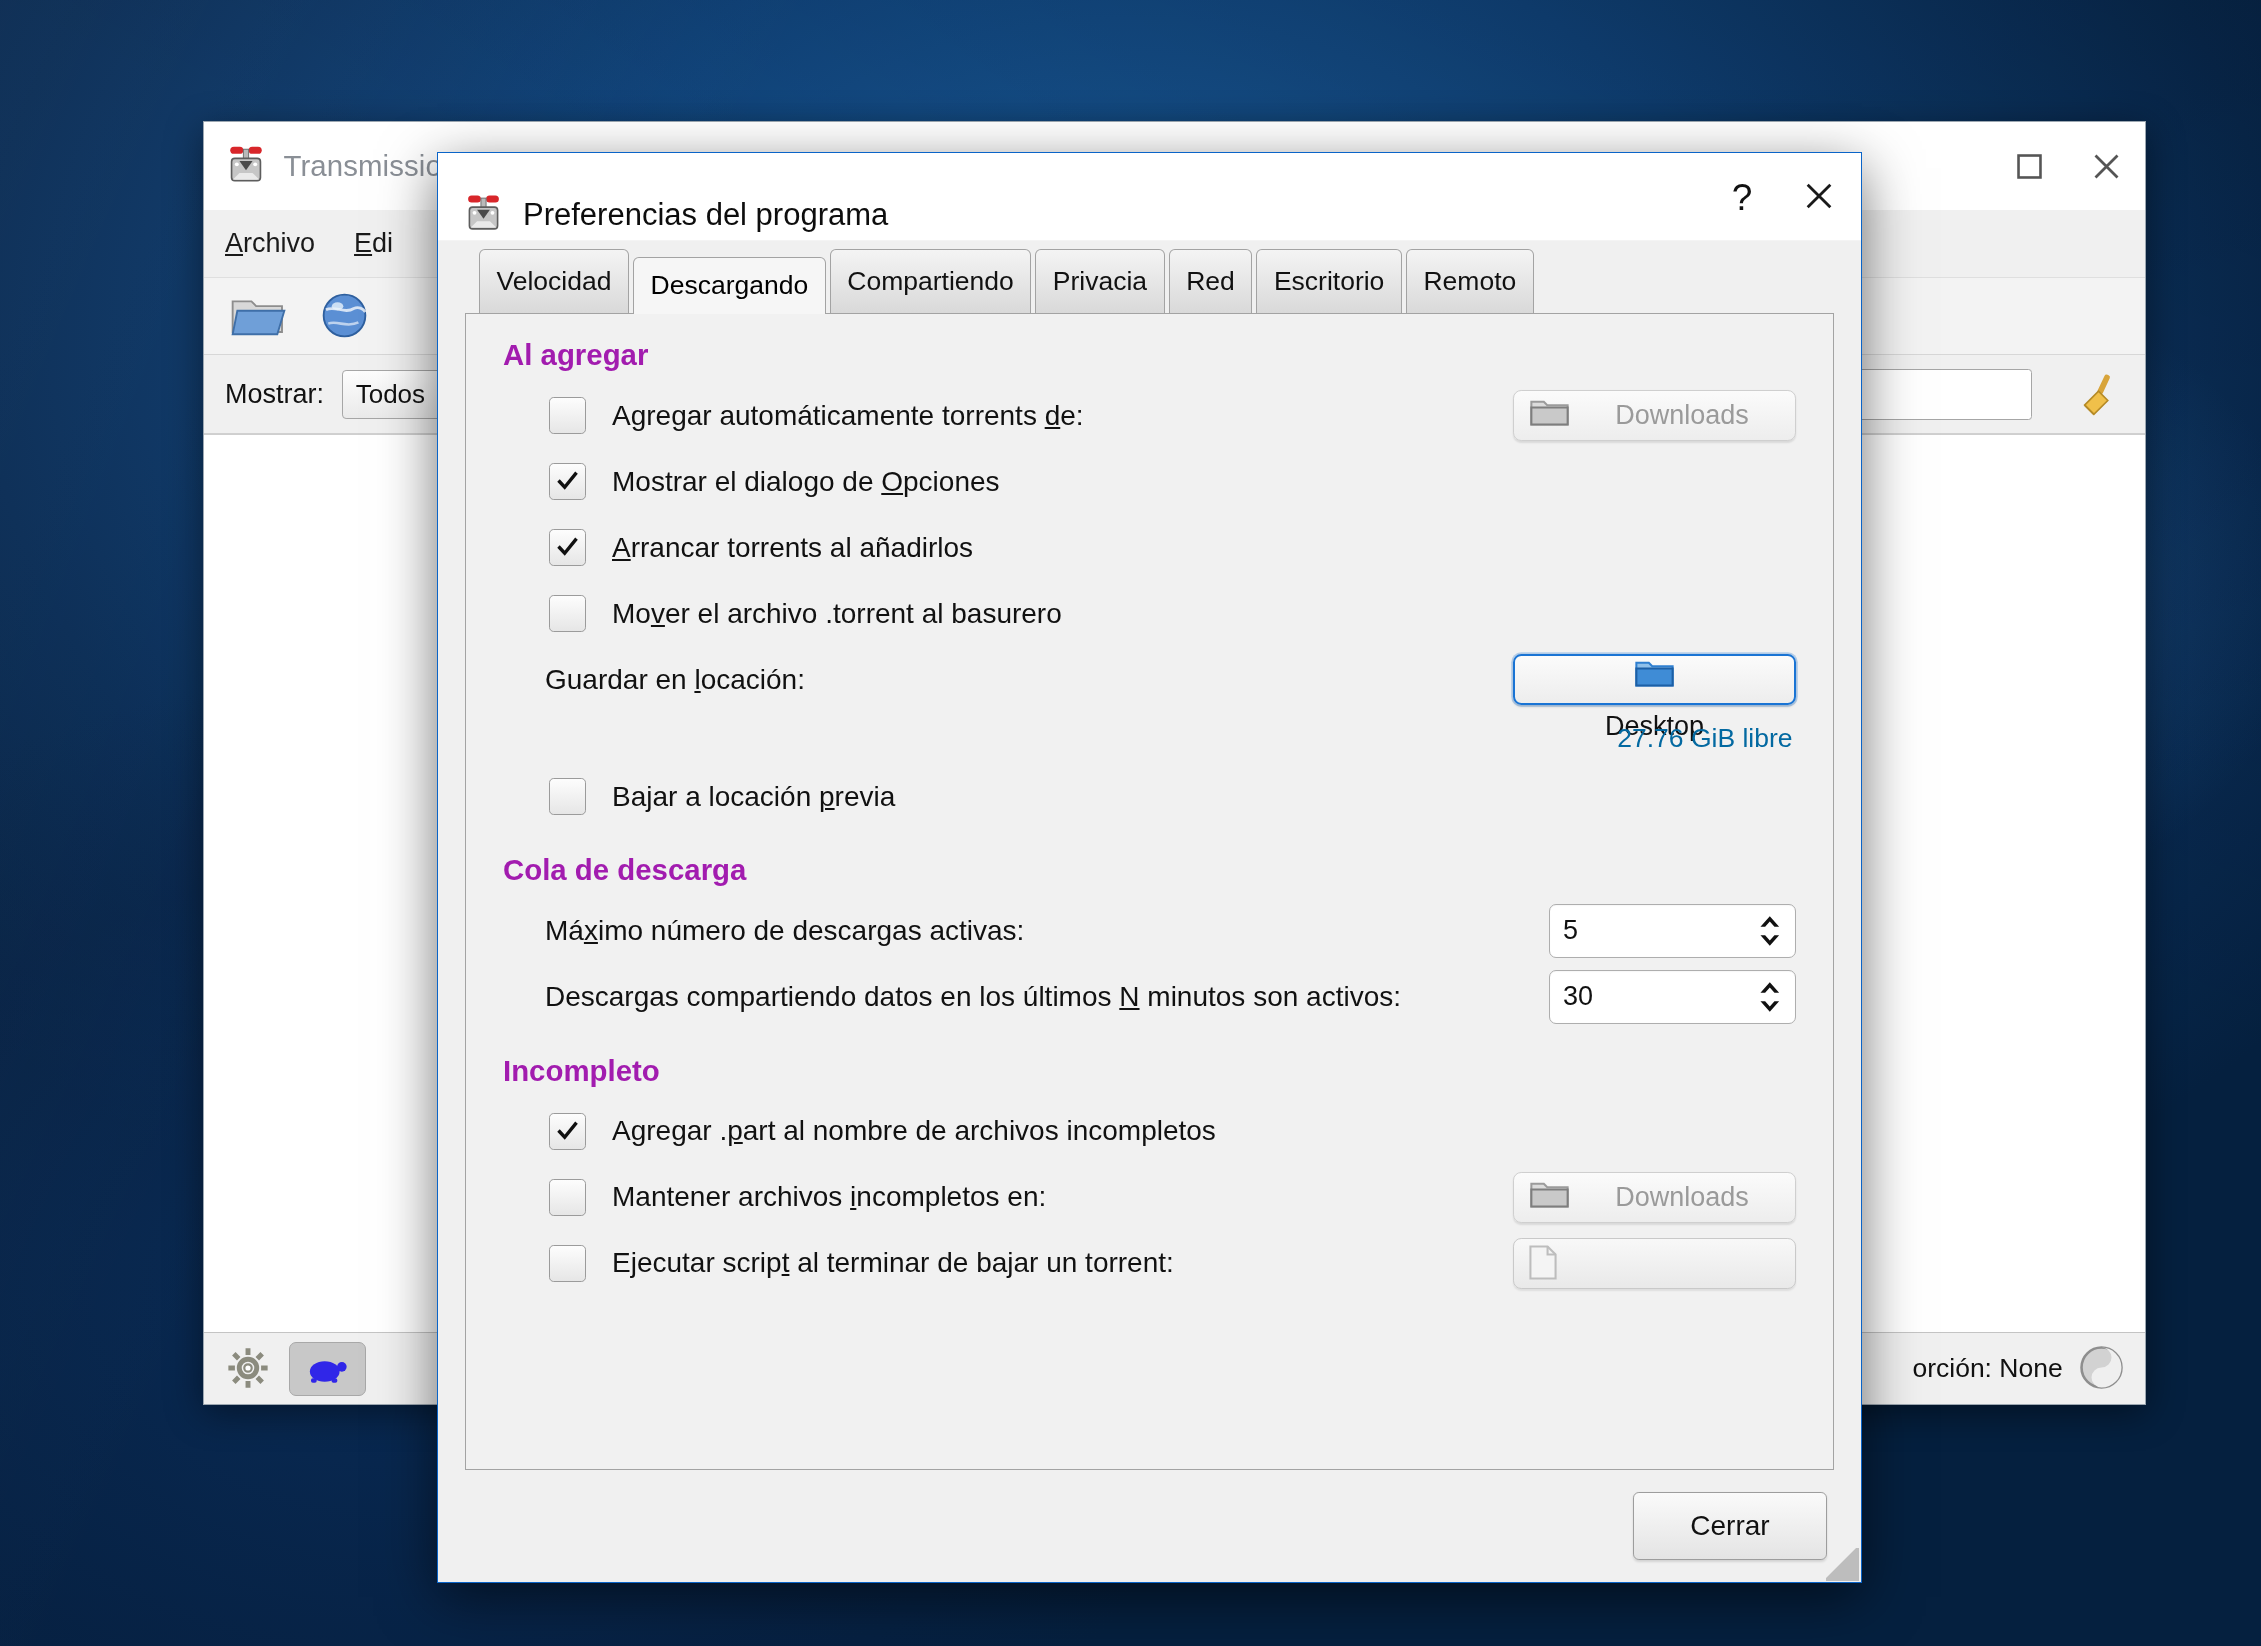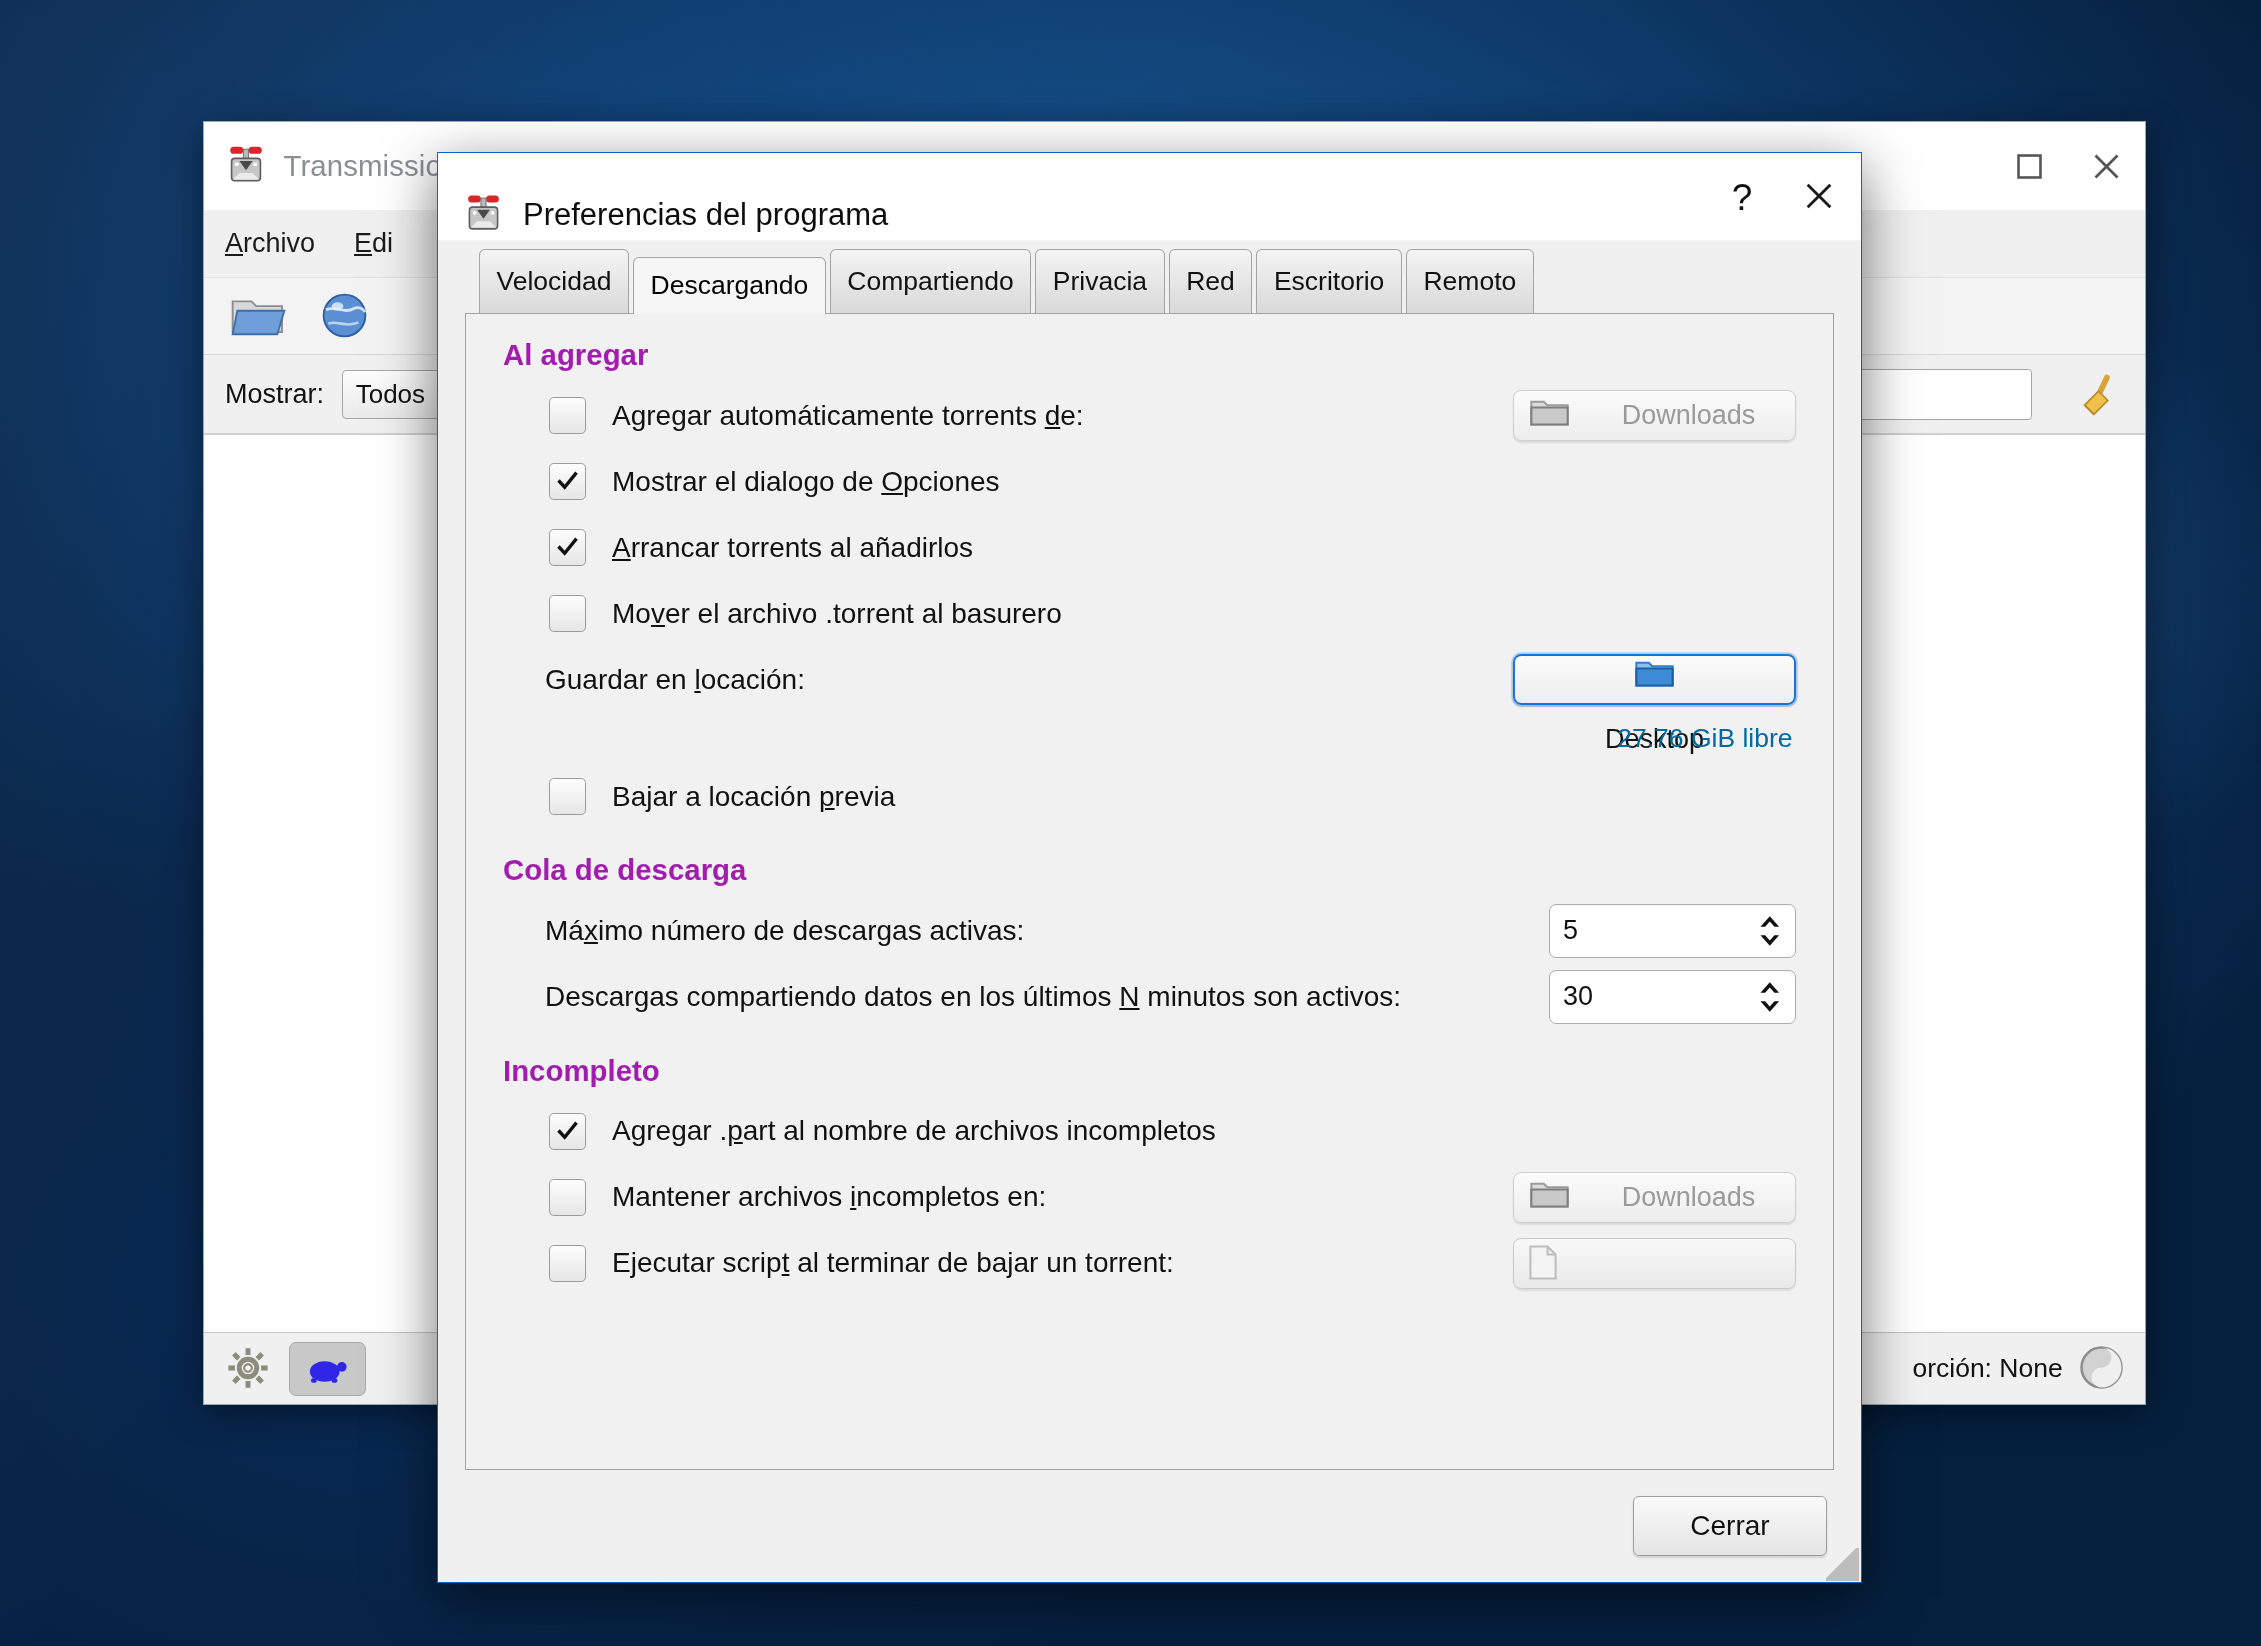--- a/index.html
+++ b/index.html
@@ -176,21 +176,21 @@
   .cb .tick{ display:none; }
   .cb.checked .tick{ display:block; }
   .lbl{ font-size:28px; color:#111; white-space:nowrap; }
   .lbl u{ text-decoration-thickness:1.8px; text-underline-offset:2.4px; }
 
   .fbtn{
     height:51px; min-width:283px;
     border-radius:8.2px;
     border:0.6px solid #bdbdbd;
     background:linear-gradient(#fbfbfb,#ededed);
-    display:flex; align-items:center; gap:27px;
+    display:flex; align-items:center; gap:14px;
     padding:0 15.3px;
     font-size:27px;
     box-shadow:0 1.2px 1.8px rgba(0,0,0,0.10);
   }
   .fbtn.disabled{ color:#9a9a9a; border-color:#cfcfcf; }
   .fbtn.focused{
     border:2.4px solid #1a74d4;
     box-shadow:0 0 0 1.8px rgba(26,116,212,0.28), 0 1.2px 2.4px rgba(0,0,0,0.15);
     color:#111;
     flex-direction:column;
@@ -216,21 +216,21 @@
     display:flex; align-items:center; padding:0 13px;
     box-shadow:0 1.2px 1.8px rgba(0,0,0,0.08);
   }
 
   .pf-footer{
     height:112px; flex:0 0 auto;
     display:flex; align-items:center; justify-content:flex-end;
     padding:0 34px 0 0; position:relative;
   }
   .closebtn{
-    width:194px; height:60px;
+    width:194px; height:68px;
     border-radius:5.9px; border:0.6px solid #9d9d9d;
     background:linear-gradient(#fafafa,#e4e4e4);
     display:flex; align-items:center; justify-content:center;
     font-size:28px; color:#111;
     box-shadow:0 1.2px 2.4px rgba(0,0,0,0.12);
   }
   .grip{
     position:absolute; right:2.4px; bottom:1.2px;
     width:33px; height:33px;
     background:linear-gradient(135deg, transparent 45%, #bdbdbd 46%, #bdbdbd 100%);

